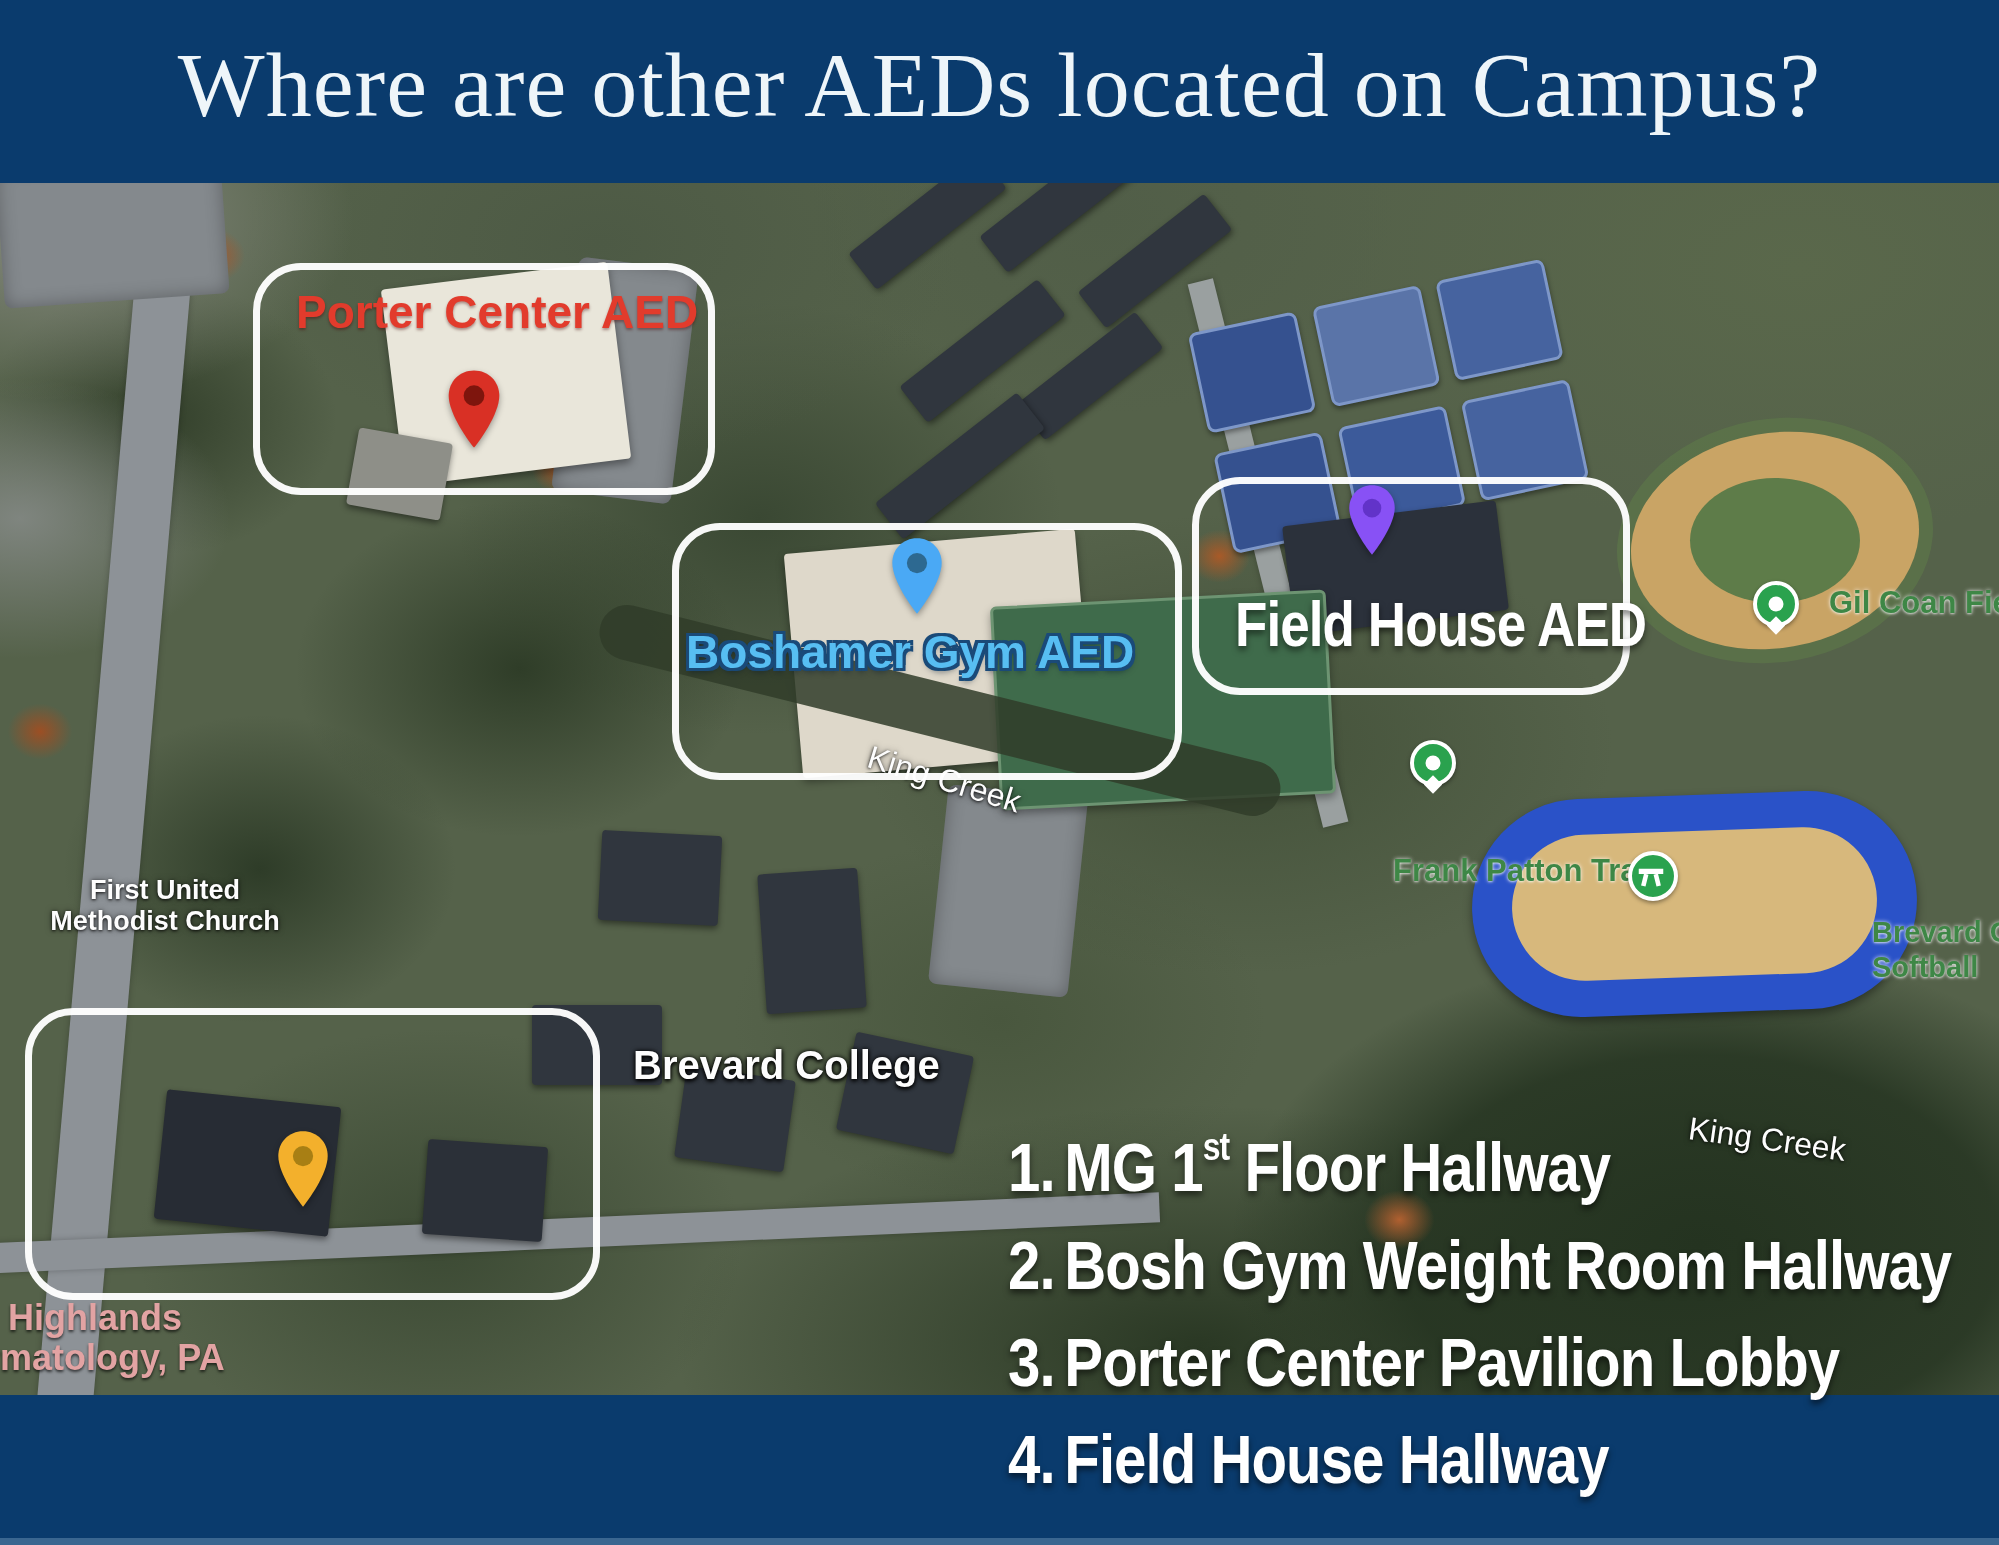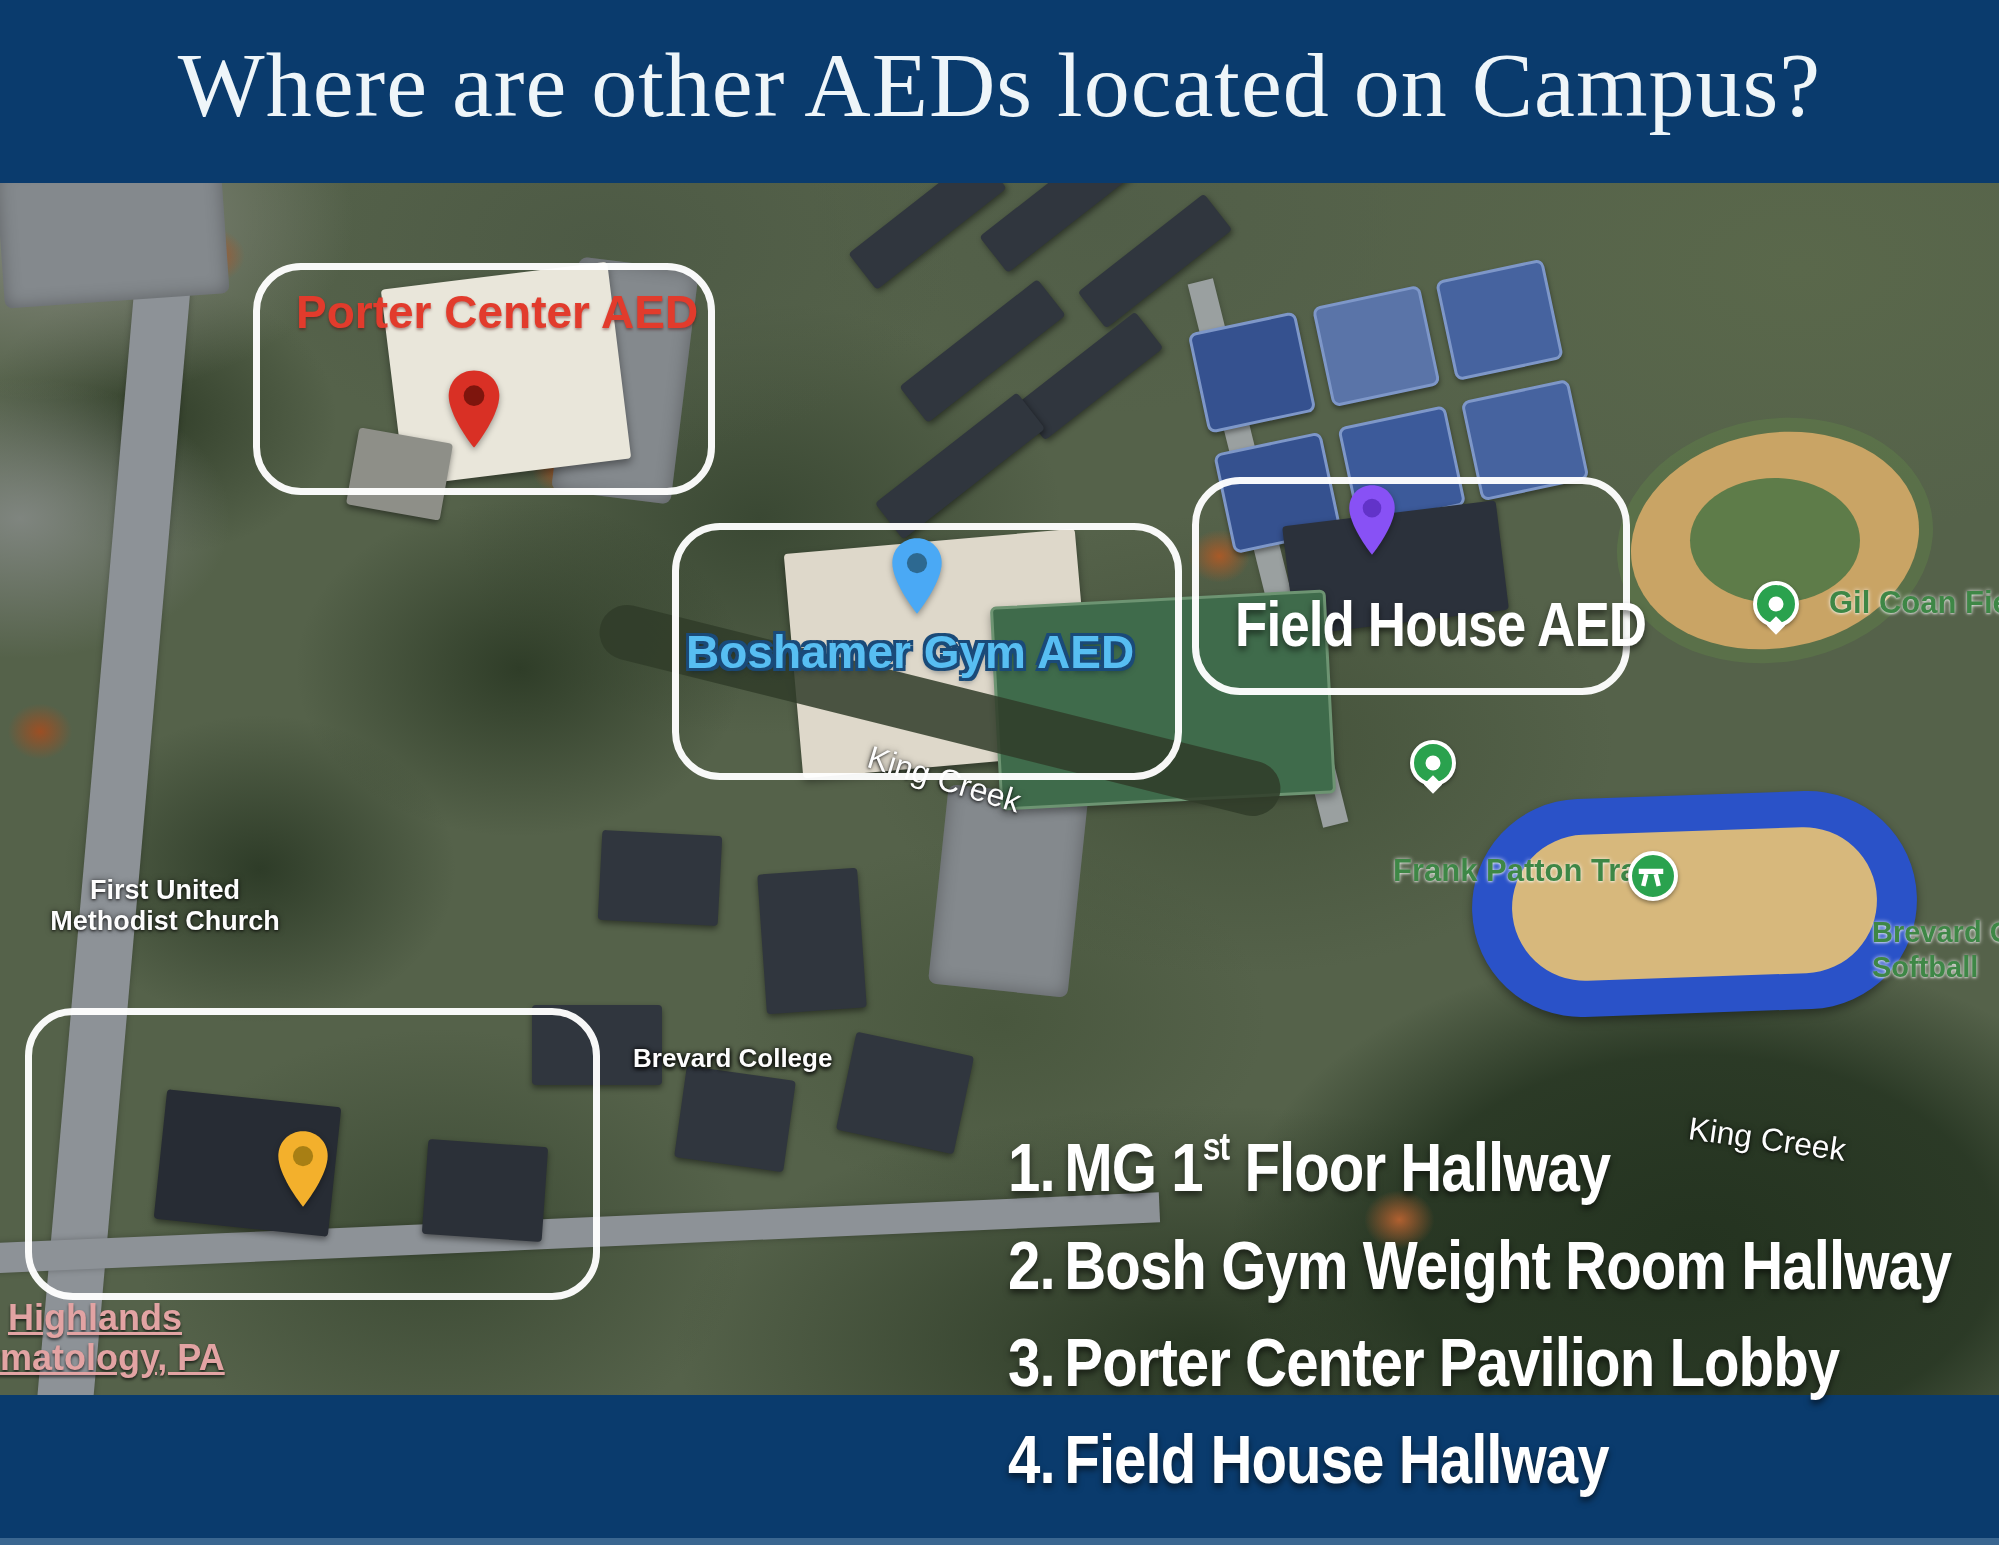--- a/index.html
+++ b/index.html
@@ -127,30 +127,30 @@
 
     <div class="decor" style="left:1472px;top:652px;width:445px;height:218px;border-radius:110px;background:#2a52c8;transform:rotate(-2deg);box-shadow:0 4px 10px rgba(0,0,0,.4);"></div>
     <div class="decor" style="left:1512px;top:688px;width:365px;height:146px;border-radius:75px;background:#d7b87c;transform:rotate(-2deg);"></div>
 
     <div class="decor" style="left:590px;top:540px;width:700px;height:55px;transform:rotate(14deg);background:rgba(48,60,41,.85);border-radius:28px;"></div>
 
     <div class="glabel" style="left:45px;top:732px;width:240px;text-align:center;font-size:27px;font-weight:bold;line-height:31px;">
       <div>First United</div>
       <div>Methodist Church</div>
     </div>
-    <div class="glabel" style="left:633px;top:900px;font-size:26px;font-weight:bold;text-shadow:0 0 5px #000,0 2px 4px #000;">Brevard College</div>
+    <div class="glabel" style="left:633px;top:900px;font-size:40px;font-weight:bold;text-shadow:0 0 5px #000,0 2px 4px #000;">Brevard College</div>
     <div class="glabel" style="left:865px;top:618px;font-size:32px;transform:rotate(17deg);">King Creek</div>
     <div class="glabel" style="left:1688px;top:978px;font-size:32px;transform:rotate(8deg);">King Creek</div>
     <div class="glabel-green" style="left:1829px;top:442px;font-size:31px;">Gil Coan Fiel</div>
     <div class="glabel-green" style="left:1393px;top:710px;font-size:31px;">Frank Patton Track</div>
     <div class="glabel-green" style="left:1872px;top:772px;font-size:29px;line-height:35px;">
       <div>Brevard C</div>
       <div>Softball</div>
     </div>
-    <div class="glabel-pink" style="left:0;top:1155px;text-decoration:underline;">
+    <div class="glabel-pink" style="left:0;top:1155px;">
       <div style="padding-left:8px;">Highlands</div>
       <div style="margin-left:-14px;">rmatology, PA</div>
     </div>
 
     <div class="gmarker" style="left:1753px;top:438px;">
       <span class="dot"></span>
       <span class="tail"></span>
     </div>
     <div class="gmarker" style="left:1410px;top:597px;">
       <span class="dot"></span>

